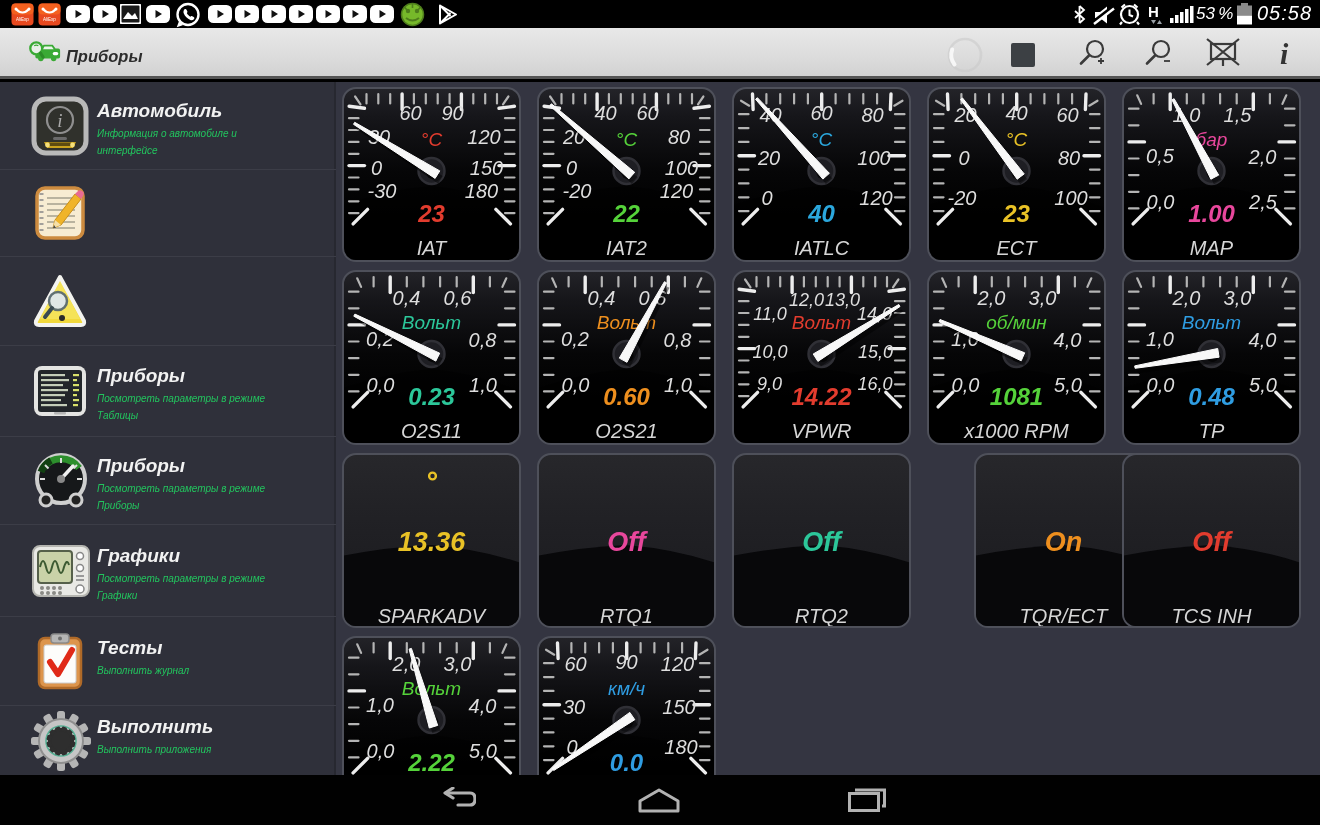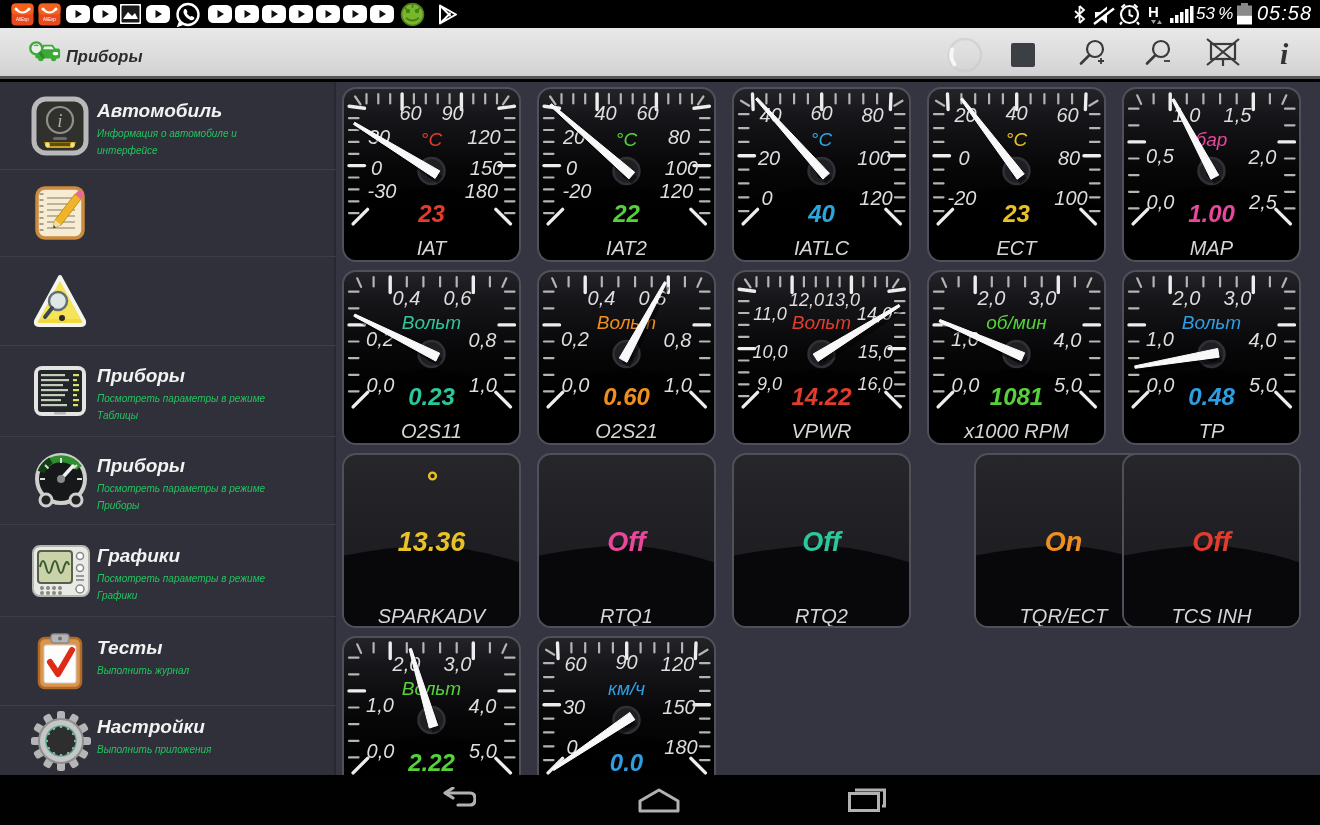--- a/index.html
+++ b/index.html
@@ -352,21 +352,21 @@
               <rect x="27.5" y="15.5" width="5" height="5" rx="1" fill="#2e2e2e" transform="rotate(135 30 30)"></rect>
               <rect x="27.5" y="15.5" width="5" height="5" rx="1" fill="#2e2e2e" transform="rotate(165 30 30)"></rect>
               <rect x="27.5" y="15.5" width="5" height="5" rx="1" fill="#2e2e2e" transform="rotate(195 30 30)"></rect>
               <rect x="27.5" y="15.5" width="5" height="5" rx="1" fill="#2e2e2e" transform="rotate(225 30 30)"></rect>
               <rect x="27.5" y="15.5" width="5" height="5" rx="1" fill="#2e2e2e" transform="rotate(255 30 30)"></rect>
               <rect x="27.5" y="15.5" width="5" height="5" rx="1" fill="#2e2e2e" transform="rotate(285 30 30)"></rect>
               <rect x="27.5" y="15.5" width="5" height="5" rx="1" fill="#2e2e2e" transform="rotate(315 30 30)"></rect>
               <rect x="27.5" y="15.5" width="5" height="5" rx="1" fill="#2e2e2e" transform="rotate(345 30 30)"></rect>
             </svg></div>
       <div class="tx" style="margin-top:-24px">
-        <div class="t1">Настройки</div>
+        <div class="t1">Выполнить</div>
         <div class="t2">Выполнить приложения</div>
       </div>
     </div>
   </div>
   <div class="main">
 <div class="tile" style="left:342px;top:87px">
           <svg width="179" height="175" viewBox="0 0 179 175">
             <path d="M2,173 L2,118 Q45,103 89,99 Q134,103 177,121 L177,173 Z" fill="#000" opacity="0.5"></path>
             <line x1="11.1" y1="136.9" x2="25.6" y2="122.4" stroke="#ededed" stroke-width="3.4" stroke-linecap="round"></line>
             <line x1="7.0" y1="126.1" x2="16.5" y2="126.1" stroke="#b4b4b4" stroke-width="2.2" stroke-linecap="round"></line>

